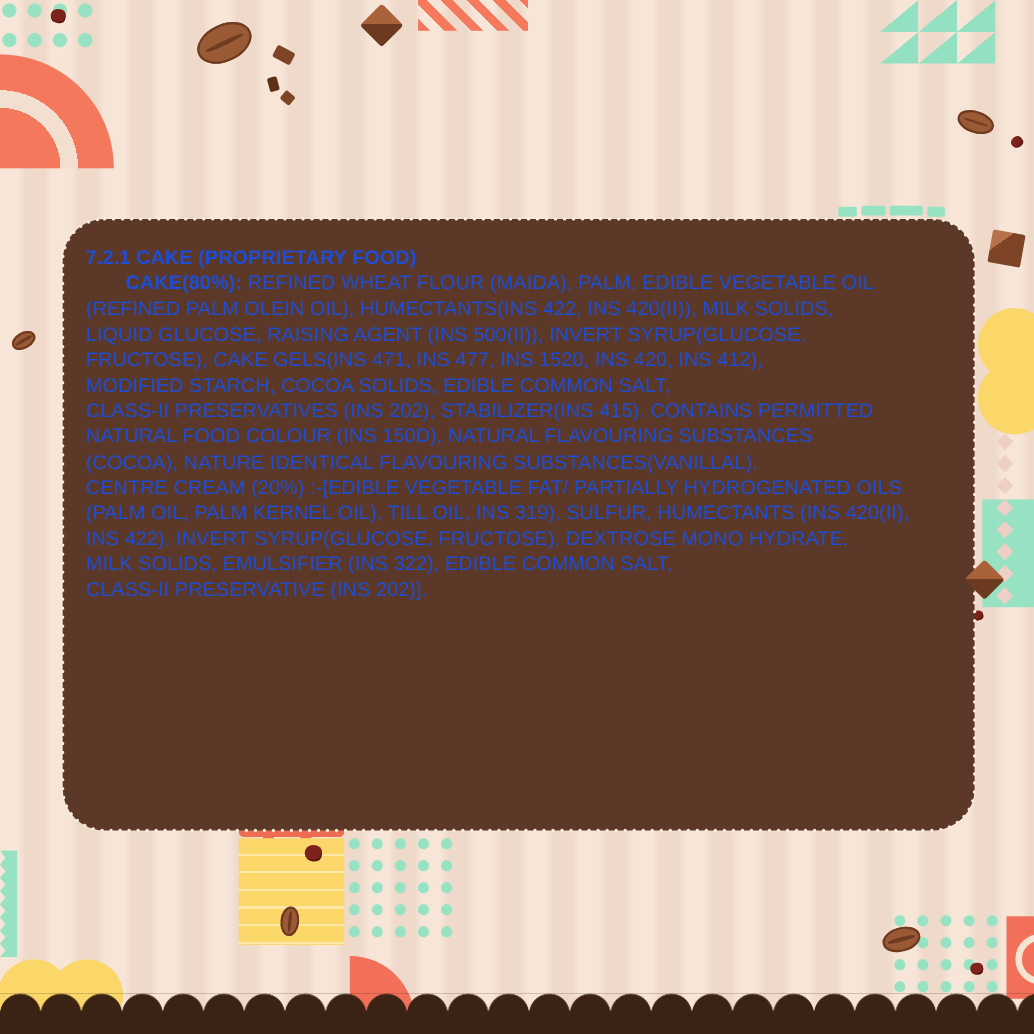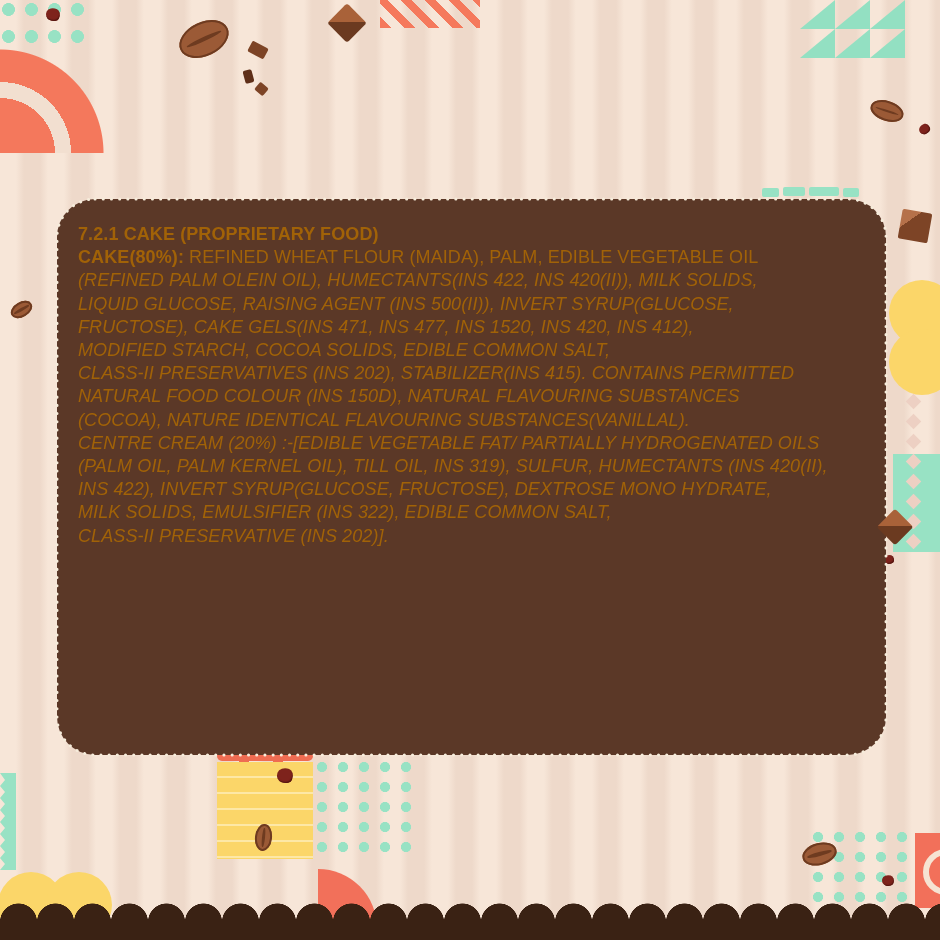--- a/index.html
+++ b/index.html
@@ -8,25 +8,25 @@
     font-family:"Liberation Sans",sans-serif;
     background:repeating-linear-gradient(90deg,
       #f7e6d8 0px,#f7e6d8 16px,#eed9ca 24px,#eed9ca 40px,#f7e6d8 48px);
   }
   .abs{position:absolute;}
   
   .panel{left:55px;top:197px;width:833px;height:560px;z-index:20;}
   .panel svg{display:block;}
   .panel-text{
     position:absolute;left:23px;top:26px;right:18px;
-    color:#a16207;font-size:18px;line-height:23.2px;letter-spacing:.1px;
+    color:#1d4ed8;font-size:18px;line-height:23.2px;letter-spacing:.1px;
     font-weight:400;
   }
   .pre{white-space:pre-line;}
-  .b{font-weight:700;}
+  .b{font-weight:700;margin-left:36px;}
   .panel-text p{margin:0;}
   .gap-top{margin-top:23px !important;}
   
   .dots{background-repeat:repeat;z-index:5;}
   .dots-lg{background-image:radial-gradient(circle 6.5px at 6.5px 6.5px,#98e2c4 6.2px,rgba(0,0,0,0) 6.7px);background-size:23px 27px;}
   .dots-sm{background-image:radial-gradient(circle 5px at 5px 5px,#98e2c4 4.8px,rgba(0,0,0,0) 5.3px);background-size:21px 20px;}
   .bean{background:#9b5a36;border-radius:50%;box-shadow:inset 0 0 0 2px #6e3b20;z-index:6;}
   .bean.wide::after{content:"";position:absolute;left:14%;top:43%;width:72%;height:14%;background:#6e3b20;border-radius:50%;}
   .bean.tall::after{content:"";position:absolute;left:43%;top:14%;width:14%;height:72%;background:#6e3b20;border-radius:50%;}
   .redbit{background:#7e231c;border-radius:60% 40% 55% 45%/50% 60% 40% 50%;box-shadow:inset -1px -1px 1px #571711;z-index:6;}
@@ -140,21 +140,21 @@
 <div class="abs ring-square">
   <div class="ring"></div>
 </div>
 
 <div class="abs panel">
   <svg width="833" height="560" viewBox="0 0 833 560">
     <rect x="2" y="2" width="829" height="556" rx="38" ry="38" fill="#5b3827" stroke="#f6ecdb" stroke-width="3" stroke-dasharray="0.1 8.1" stroke-linecap="round"></rect>
   </svg>
   <div class="panel-text">
     <p class="b">7.2.1 CAKE (PROPRIETARY FOOD)</p>
-    <p><span class="b">CAKE(80%):</span><span> REFINED WHEAT FLOUR (MAIDA), PALM, EDIBLE VEGETABLE OIL</span><span class="pre" style="display:block;font-style:italic;">(REFINED PALM OLEIN OIL), HUMECTANTS(INS 422, INS 420(II)), MILK SOLIDS,
+    <p><span class="b">CAKE(80%):</span><span> REFINED WHEAT FLOUR (MAIDA), PALM, EDIBLE VEGETABLE OIL</span><span class="pre" style="display:block;">(REFINED PALM OLEIN OIL), HUMECTANTS(INS 422, INS 420(II)), MILK SOLIDS,
 LIQUID GLUCOSE, RAISING AGENT (INS 500(II)), INVERT SYRUP(GLUCOSE,
 FRUCTOSE), CAKE GELS(INS 471, INS 477, INS 1520, INS 420, INS 412),
 MODIFIED STARCH, COCOA SOLIDS, EDIBLE COMMON SALT,
 CLASS-II PRESERVATIVES (INS 202), STABILIZER(INS 415). CONTAINS PERMITTED
 NATURAL FOOD COLOUR (INS 150D), NATURAL FLAVOURING SUBSTANCES
 (COCOA), NATURE IDENTICAL FLAVOURING SUBSTANCES(VANILLAL).
 CENTRE CREAM (20%) :-[EDIBLE VEGETABLE FAT/ PARTIALLY HYDROGENATED OILS
 (PALM OIL, PALM KERNEL OIL), TILL OIL, INS 319), SULFUR, HUMECTANTS (INS 420(II),
 INS 422), INVERT SYRUP(GLUCOSE, FRUCTOSE), DEXTROSE MONO HYDRATE,
 MILK SOLIDS, EMULSIFIER (INS 322), EDIBLE COMMON SALT,

